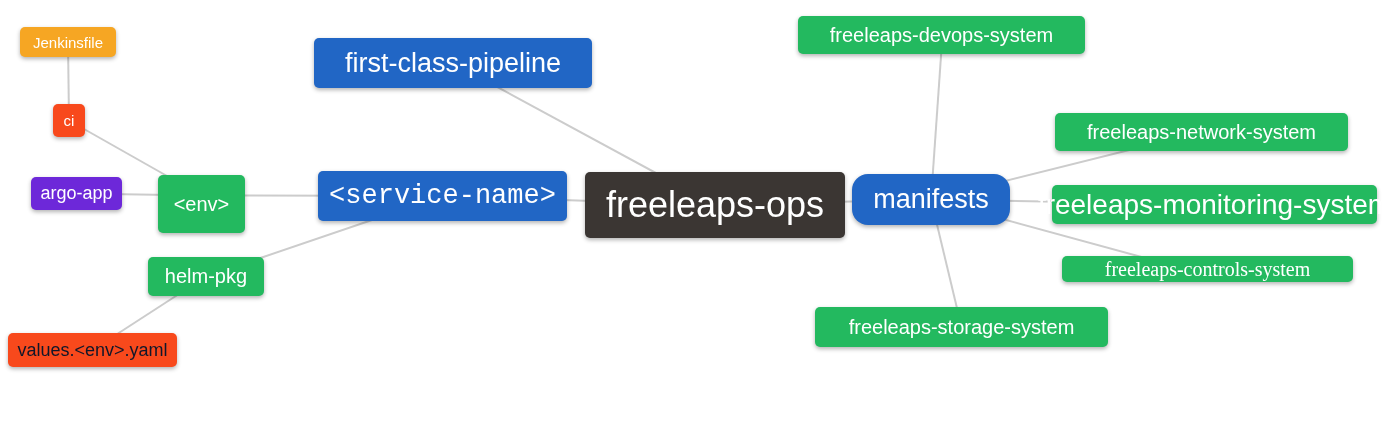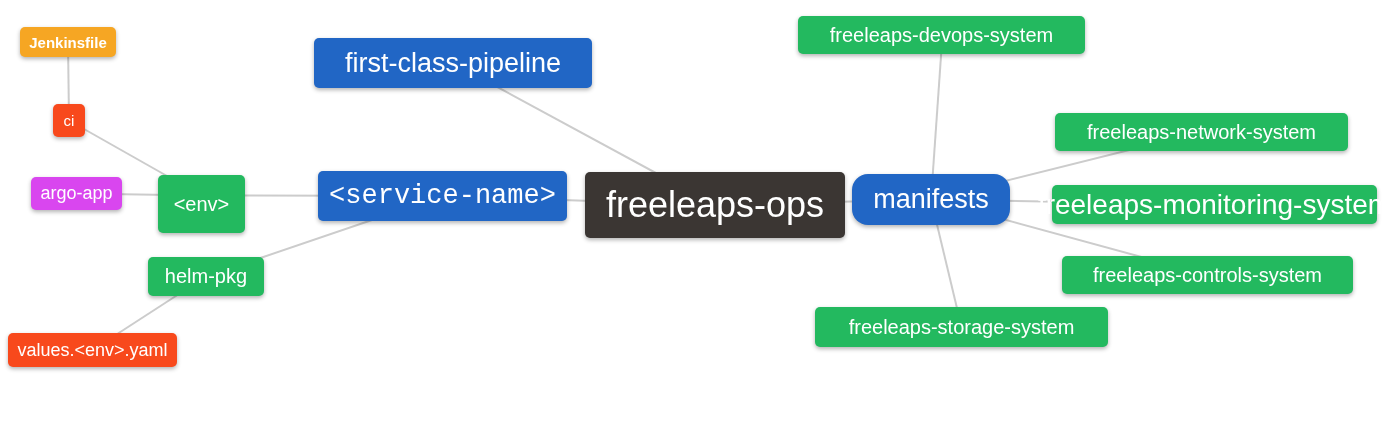--- a/index.html
+++ b/index.html
@@ -52,29 +52,29 @@
       <line x1="453" y1="63" x2="715" y2="205" stroke="#cccccc" stroke-width="2"></line>
       <line x1="442.5" y1="196" x2="715" y2="205" stroke="#cccccc" stroke-width="2"></line>
       <line x1="715" y1="205" x2="931" y2="199.5" stroke="#cccccc" stroke-width="2"></line>
       <line x1="931" y1="199.5" x2="941.5" y2="49" stroke="#cccccc" stroke-width="2"></line>
       <line x1="931" y1="199.5" x2="1201.5" y2="132" stroke="#cccccc" stroke-width="2"></line>
       <line x1="931" y1="199.5" x2="1214.5" y2="204.5" stroke="#cccccc" stroke-width="2"></line>
       <line x1="931" y1="199.5" x2="1207.5" y2="275" stroke="#cccccc" stroke-width="2"></line>
       <line x1="931" y1="199.5" x2="961.5" y2="327" stroke="#cccccc" stroke-width="2"></line>
     </svg>
   <div id="nodes">
-      <div class="node" style="left: 20px; top: 27px; width: 96px; height: 30px; font-size: 15px; background: rgb(246, 166, 35); color: rgb(255, 255, 255); font-weight: bold;">Jenkinsfile</div>
+      <div class="node" style="left: 20px; top: 27px; width: 96px; height: 30px; font-size: 15px; background: rgb(246, 166, 35); color: rgb(255, 255, 255);">Jenkinsfile</div>
       <div class="node" style="left: 53px; top: 104px; width: 32px; height: 33px; font-size: 15px; background: rgb(248, 73, 28); color: rgb(255, 255, 255);">ci</div>
-      <div class="node" style="left: 31px; top: 177px; width: 91px; height: 33px; font-size: 18px; background: #d946ef; color: rgb(255, 255, 255);">argo-app</div>
+      <div class="node" style="left: 31px; top: 177px; width: 91px; height: 33px; font-size: 18px; background: #6d28d9; color: rgb(255, 255, 255);">argo-app</div>
       <div class="node" style="left: 158px; top: 175px; width: 87px; height: 58px; font-size: 20px; background: rgb(35, 185, 95); color: rgb(255, 255, 255);">&lt;env&gt;</div>
       <div class="node" style="left: 148px; top: 257px; width: 116px; height: 39px; font-size: 20px; background: rgb(35, 185, 95); color: rgb(255, 255, 255);">helm-pkg</div>
-      <div class="node" style="left: 8px; top: 333px; width: 169px; height: 34px; font-size: 18px; background: rgb(248, 73, 28); color: #ffffff;">values.&lt;env&gt;.yaml</div>
+      <div class="node" style="left: 8px; top: 333px; width: 169px; height: 34px; font-size: 18px; background: rgb(248, 73, 28); color: #0f172a;">values.&lt;env&gt;.yaml</div>
       <div class="node" style="left: 318px; top: 171px; width: 249px; height: 50px; font-size: 27px; background: rgb(33, 102, 197); color: rgb(255, 255, 255); font-family: Liberation Mono, monospace;">&lt;service-name&gt;</div>
       <div class="node" style="left: 314px; top: 38px; width: 278px; height: 50px; font-size: 27px; background: rgb(33, 102, 197); color: rgb(255, 255, 255);">first-class-pipeline</div>
       <div class="node" style="left: 585px; top: 172px; width: 260px; height: 66px; font-size: 36px; background: rgb(59, 54, 51); color: rgb(255, 255, 255);">freeleaps-ops</div>
       <div class="node" style="left: 852px; top: 174px; width: 158px; height: 51px; font-size: 27px; background: rgb(33, 102, 197); color: rgb(255, 255, 255); border-radius: 16px;">manifests</div>
       <div class="node" style="left: 798px; top: 16px; width: 287px; height: 38px; font-size: 20px; background: rgb(35, 185, 95); color: rgb(255, 255, 255);">freeleaps-devops-system</div>
       <div class="node" style="left: 1055px; top: 113px; width: 293px; height: 38px; font-size: 20px; background: rgb(35, 185, 95); color: rgb(255, 255, 255);">freeleaps-network-system</div>
       <div class="node" style="left: 1052px; top: 185px; width: 325px; height: 39px; font-size: 28px; background: rgb(35, 185, 95); color: rgb(255, 255, 255);">freeleaps-monitoring-system</div>
-      <div class="node" style="left: 1062px; top: 256px; width: 291px; height: 38px; font-size: 20px; background: rgb(35, 185, 95); color: rgb(255, 255, 255);">freeleaps-controls-system</div>
+      <div class="node" style="left: 1062px; top: 256px; width: 291px; height: 26px; font-size: 20px; background: rgb(35, 185, 95); color: rgb(255, 255, 255); font-family: Liberation Serif, serif;">freeleaps-controls-system</div>
       <div class="node" style="left: 815px; top: 307px; width: 293px; height: 40px; font-size: 20px; background: rgb(35, 185, 95); color: rgb(255, 255, 255);">freeleaps-storage-system</div>
     </div>
 </div>
 
 </body></html>

